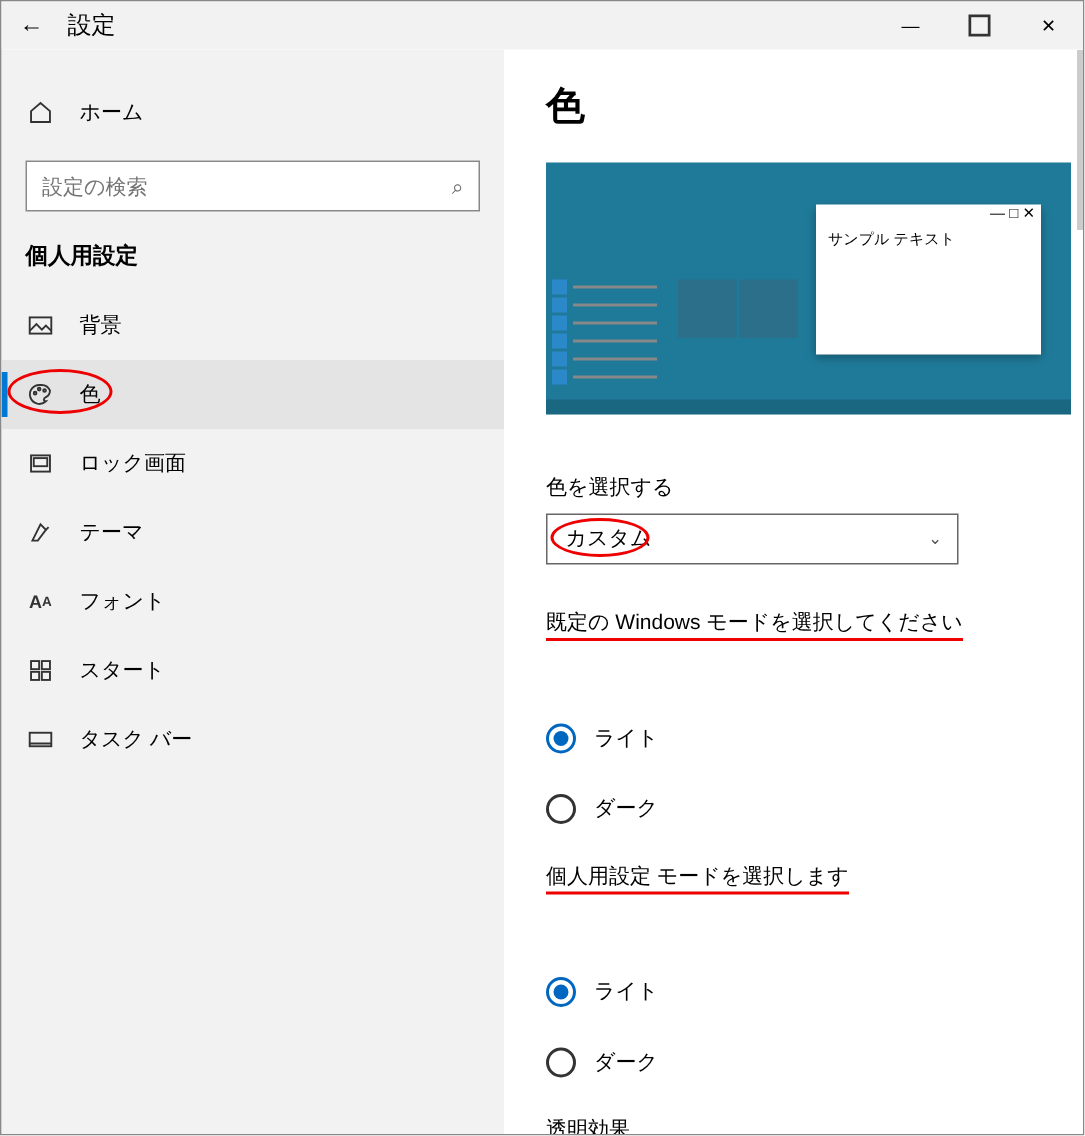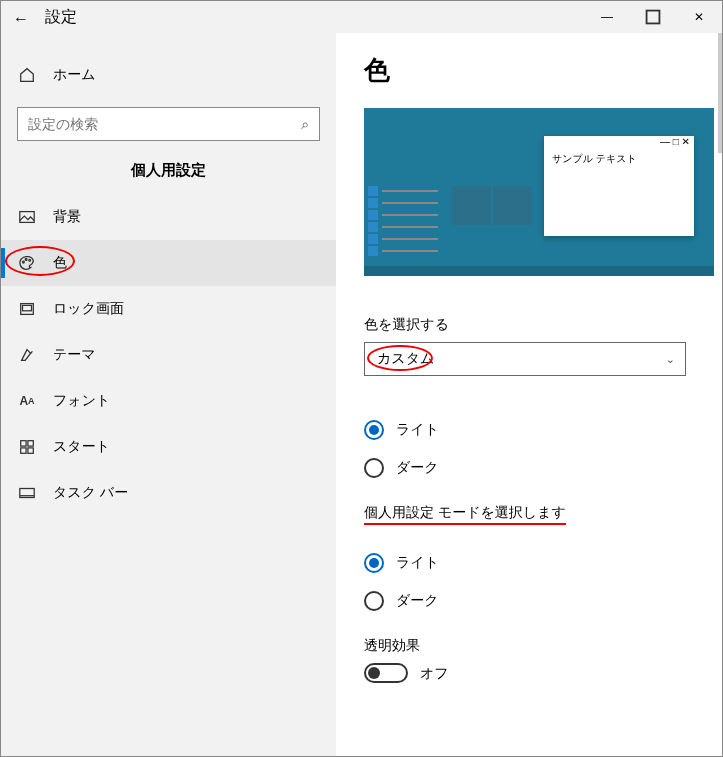--- a/index.html
+++ b/index.html
@@ -11,46 +11,46 @@
   .titlebar .spacer { flex: 1; }
   .titlebar .ctrl { width: 46px; height: 32px; display: flex; align-items: center; justify-content: center; font-size: 12px; cursor: pointer; }
   .body { flex: 1; display: flex; overflow: hidden; }
   .sidebar { width: 335px; background: #f2f2f2; padding-top: 20px; }
   .home-row { display: flex; align-items: center; height: 44px; padding-left: 16px; gap: 16px; cursor: pointer; }
   .icon-box { width: 20px; height: 20px; display: flex; align-items: center; justify-content: center; font-size: 16px; color: #333; }
   .search-wrap { padding: 10px 16px 20px 16px; }
   .search { height: 34px; border: 1px solid #888; background: #fff; display: flex; align-items: center; padding: 0 10px; }
   .search input { flex: 1; border: none; outline: none; font-size: 14px; background: transparent; }
   .search .sicon { font-size: 14px; color: #666; }
-  .section-head { padding: 0 16px 14px 16px; font-weight: 600; font-size: 15px; text-align: center; }
+  .section-head { padding: 0 16px 14px 16px; font-weight: 600; font-size: 15px; }
   .nav-item { position: relative; display: flex; align-items: center; height: 46px; padding-left: 16px; gap: 16px; cursor: pointer; }
   .nav-item.active { background: #e4e4e4; }
   .nav-item.active::before { content: ""; position: absolute; left: 0; top: 8px; bottom: 8px; width: 4px; background: #0078d4; }
   .nav-label { font-size: 14px; }
   .annot-oval { position: absolute; border: 2px solid #e00; border-radius: 50%; pointer-events: none; }
   .main { flex: 1; background: #fff; padding: 20px 28px 0 28px; overflow-y: auto; position: relative; }
   .main h1 { font-size: 26px; font-weight: 600; margin-bottom: 20px; }
   .preview { width: 350px; height: 168px; background: #1f7a99; position: relative; margin-bottom: 40px; }
   .preview-win { position: absolute; background: #fff; left: 180px; top: 28px; width: 150px; height: 100px; padding: 6px 8px; font-size: 10px; box-shadow: 0 2px 6px rgba(0,0,0,.3); }
   .preview-win .wb { position: relative; height: 10px; }
   .preview-win .wb span { position:absolute; right: -4px; top: -6px; font-size: 10px; }
   .preview-tiles { position: absolute; left: 88px; top: 78px; width: 80px; height: 80px; display: grid; grid-template-columns: 1fr 1fr; grid-template-rows: 1fr 1fr; gap: 2px; }
   .preview-tiles .t { background: #2b6f8a; }
   .preview-tiles .t.a { grid-column: 1 / 3; background: #3a7ea0; display:flex; align-items:center; justify-content:center; color:#fff; font-size:11px; }
   .preview-list { position: absolute; left: 4px; top: 78px; width: 70px; }
   .preview-list .row { display:flex; align-items:center; gap:4px; margin-bottom:2px; }
   .preview-list .sq { width:10px; height:10px; background:#2b88c9; }
   .preview-list .ln { flex:1; height:2px; background:#888; }
   .taskbar { position:absolute; left:0; right:0; bottom:0; height:10px; background: rgba(0,0,0,.15);}
   .field-label { font-size: 14px; margin-bottom: 8px; }
-  .dropdown { position: relative; width: 322px; height: 34px; border: 1px solid #666; display: flex; align-items: center; padding: 0 12px; cursor: pointer; margin-bottom: 30px; }
+  .dropdown { position: relative; width: 275px; height: 34px; border: 1px solid #666; display: flex; align-items: center; padding: 0 12px; cursor: pointer; margin-bottom: 30px; }
   .dropdown .chev { position: absolute; right: 10px; top: 50%; transform: translateY(-50%); font-size: 11px; color: #555; }
   .subhead { font-size: 14px; margin-bottom: 14px; display: inline-block; }
   .underline-red { border-bottom: 2px solid #e00; padding-bottom: 1px; }
-  .radio-row { display: flex; align-items: center; gap: 12px; margin-bottom: 18px; cursor: pointer; }
+  .radio-row { display: flex; align-items: center; gap: 12px; margin-bottom: 18px; cursor: pointer; margin-top: 27px; }
   .radio { width: 20px; height: 20px; border: 2px solid #333; border-radius: 50%; display:flex; align-items:center; justify-content:center; }
   .radio.sel { border-color: #0067c0; }
   .radio.sel::after { content:""; width:10px; height:10px; background:#0067c0; border-radius:50%; }
   .group { margin-bottom: 26px; }
   .toggle-row { display:flex; align-items:flex-end; gap:12px; margin-top:6px; cursor:pointer; }
   .toggle { width: 44px; height: 20px; border: 2px solid #333; border-radius: 10px; position: relative; }
   .toggle .knob { width: 12px; height: 12px; background: #333; border-radius: 50%; position: absolute; left: 2px; top: 2px; }
   .scrollbar-stub { position:absolute; right:0; top:0; width:4px; height:120px; background:#ccc; }
   svg.ico { width: 18px; height: 18px; stroke: #333; fill: none; stroke-width: 1.4; }
 </style>
@@ -207,20 +207,21 @@
       </div>
 
       <div class="field-label">色を選択する</div>
       <div class="dropdown" style="position:relative;">
         <span>カスタム</span>
         <span class="chev">⌄</span>
         <div class="annot-oval" style="left:2px; top:2px; width:66px; height:26px;"></div>
       </div>
 
       <div class="group">
+        <span class="subhead underline-red">既定の Windows モードを選択してください</span>
         <div style="height:14px;"></div>
         <div class="radio-row">
           <div class="radio sel"></div>
           <span>ライト</span>
         </div>
         <div class="radio-row">
           <div class="radio"></div>
           <span>ダーク</span>
         </div>
       </div>

